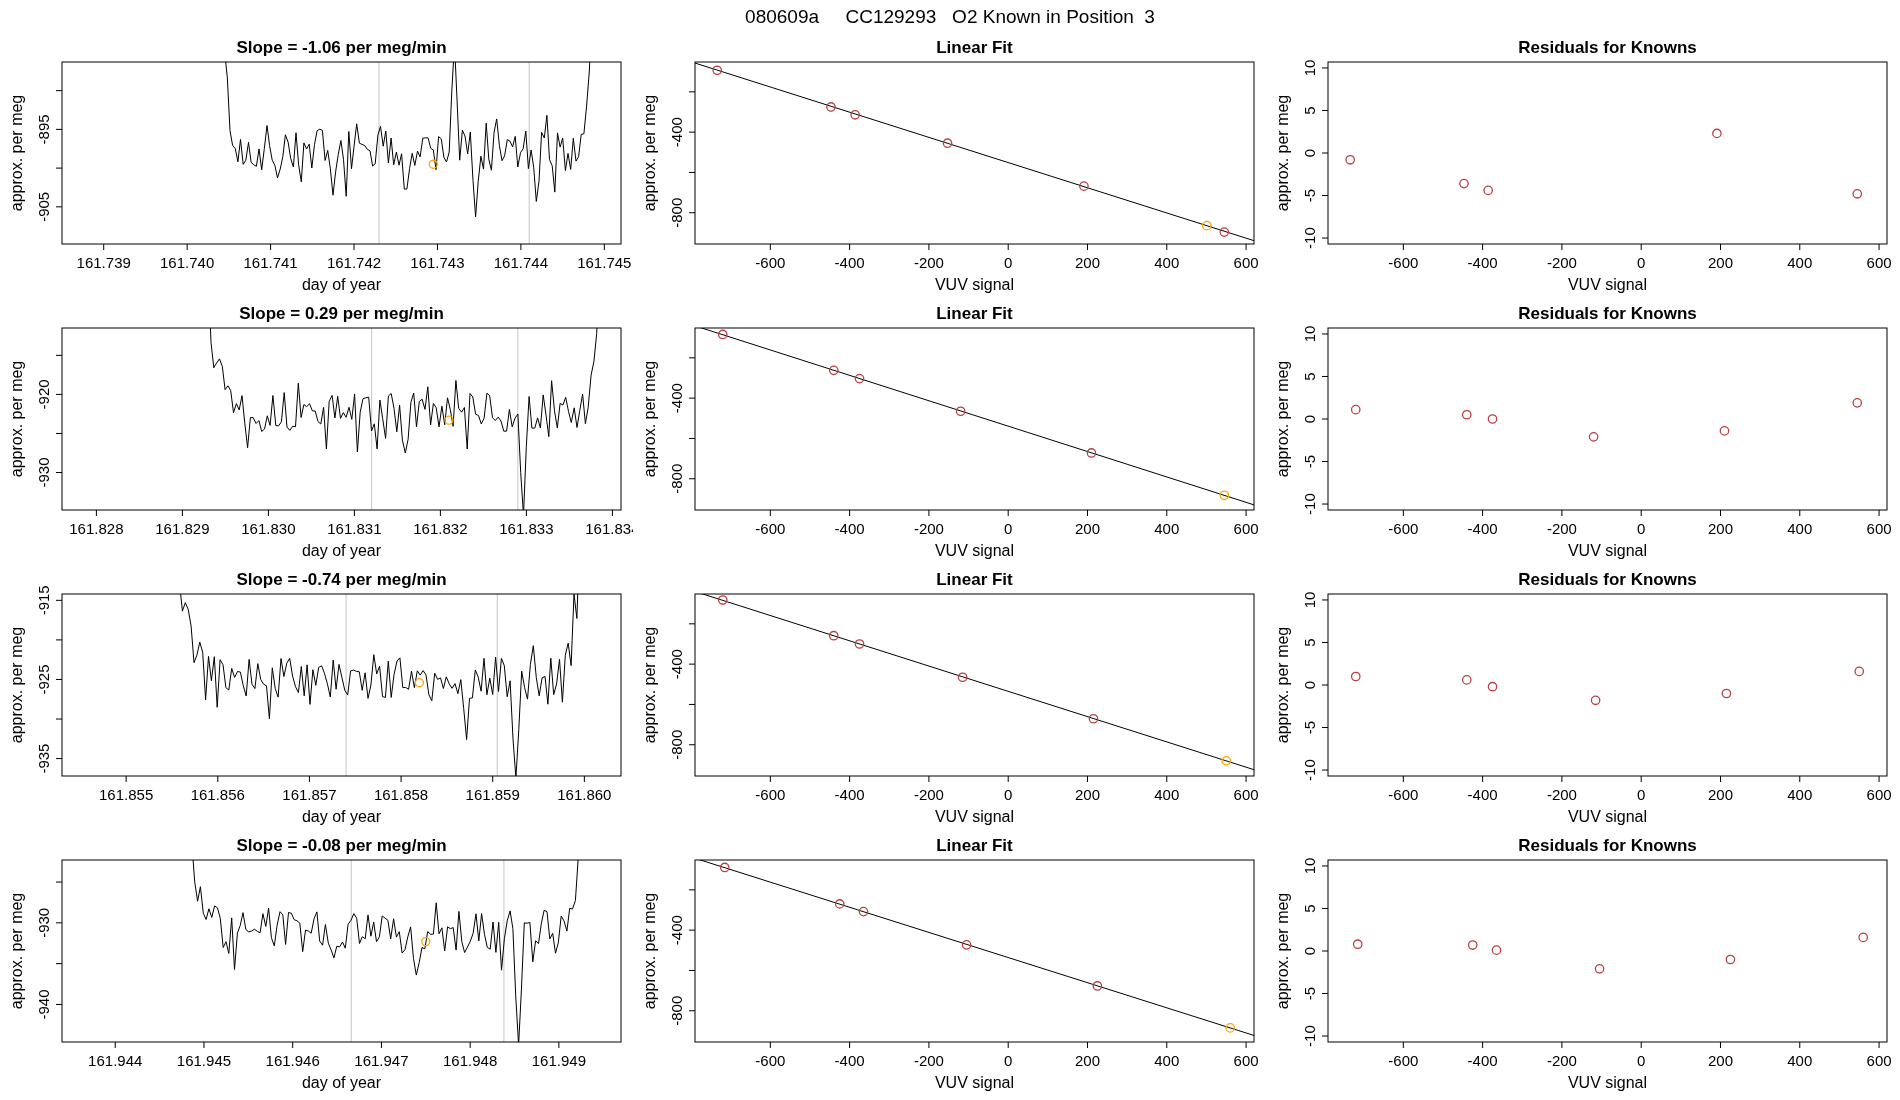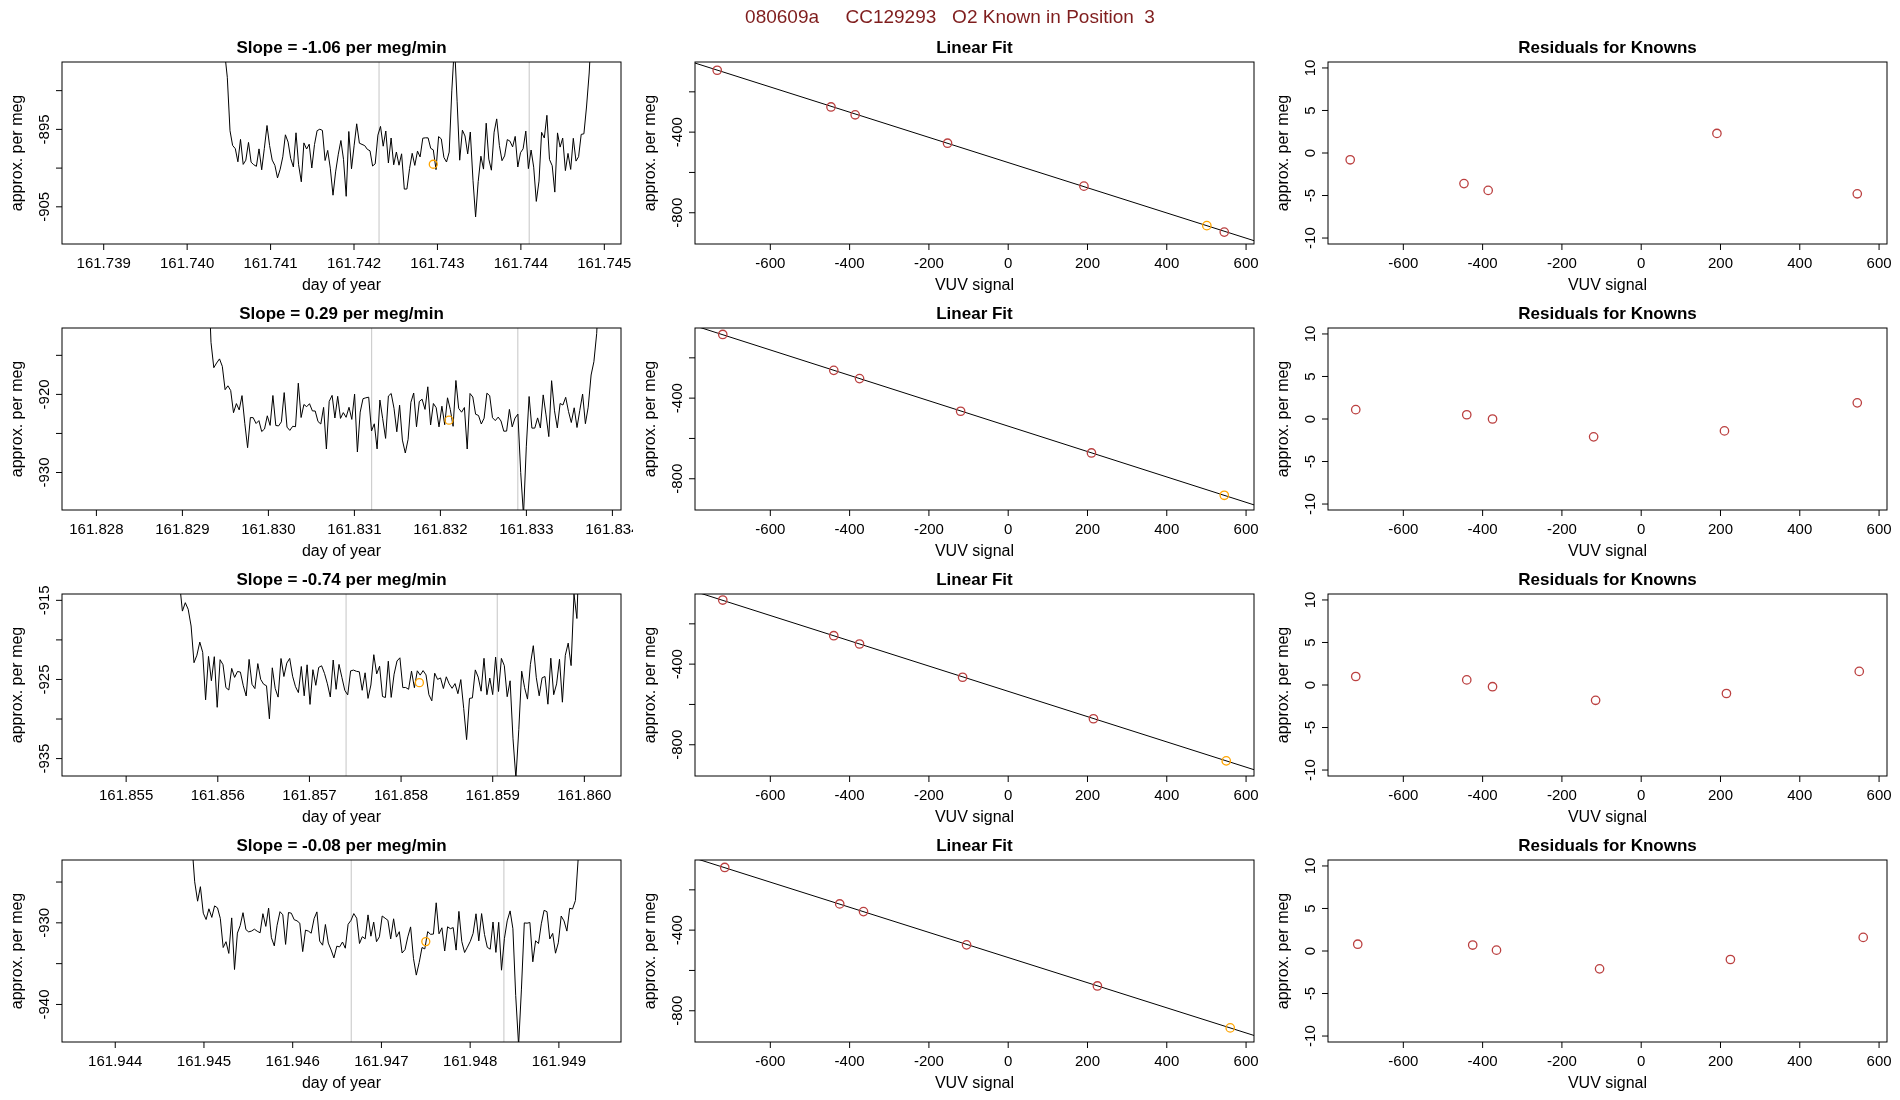--- a/index.html
+++ b/index.html
@@ -1,17 +1,17 @@
 <!DOCTYPE html>
 <html><head>
 <meta charset="utf-8">
 <style>
   html,body{margin:0;padding:0;background:#ffffff;}
   body{width:1900px;height:1100px;overflow:hidden;font-family:"Liberation Sans",sans-serif;}
-  #main-title{height:34px;line-height:34px;text-align:center;font-size:19px;color:#7f1d1d;white-space:pre;}
+  #main-title{height:34px;line-height:34px;text-align:center;font-size:19px;color:#000000;white-space:pre;}
   #grid{display:grid;grid-template-columns:repeat(3,633px);grid-auto-rows:266px;}
   svg text{font-family:"Liberation Sans",sans-serif;fill:#000;}
   .cell{width:633px;height:266px;}
 </style>
 </head>
 <body>
 
 <div id="main-title">080609a     CC129293   O2 Known in Position  3</div>
 
 <div id="grid">

